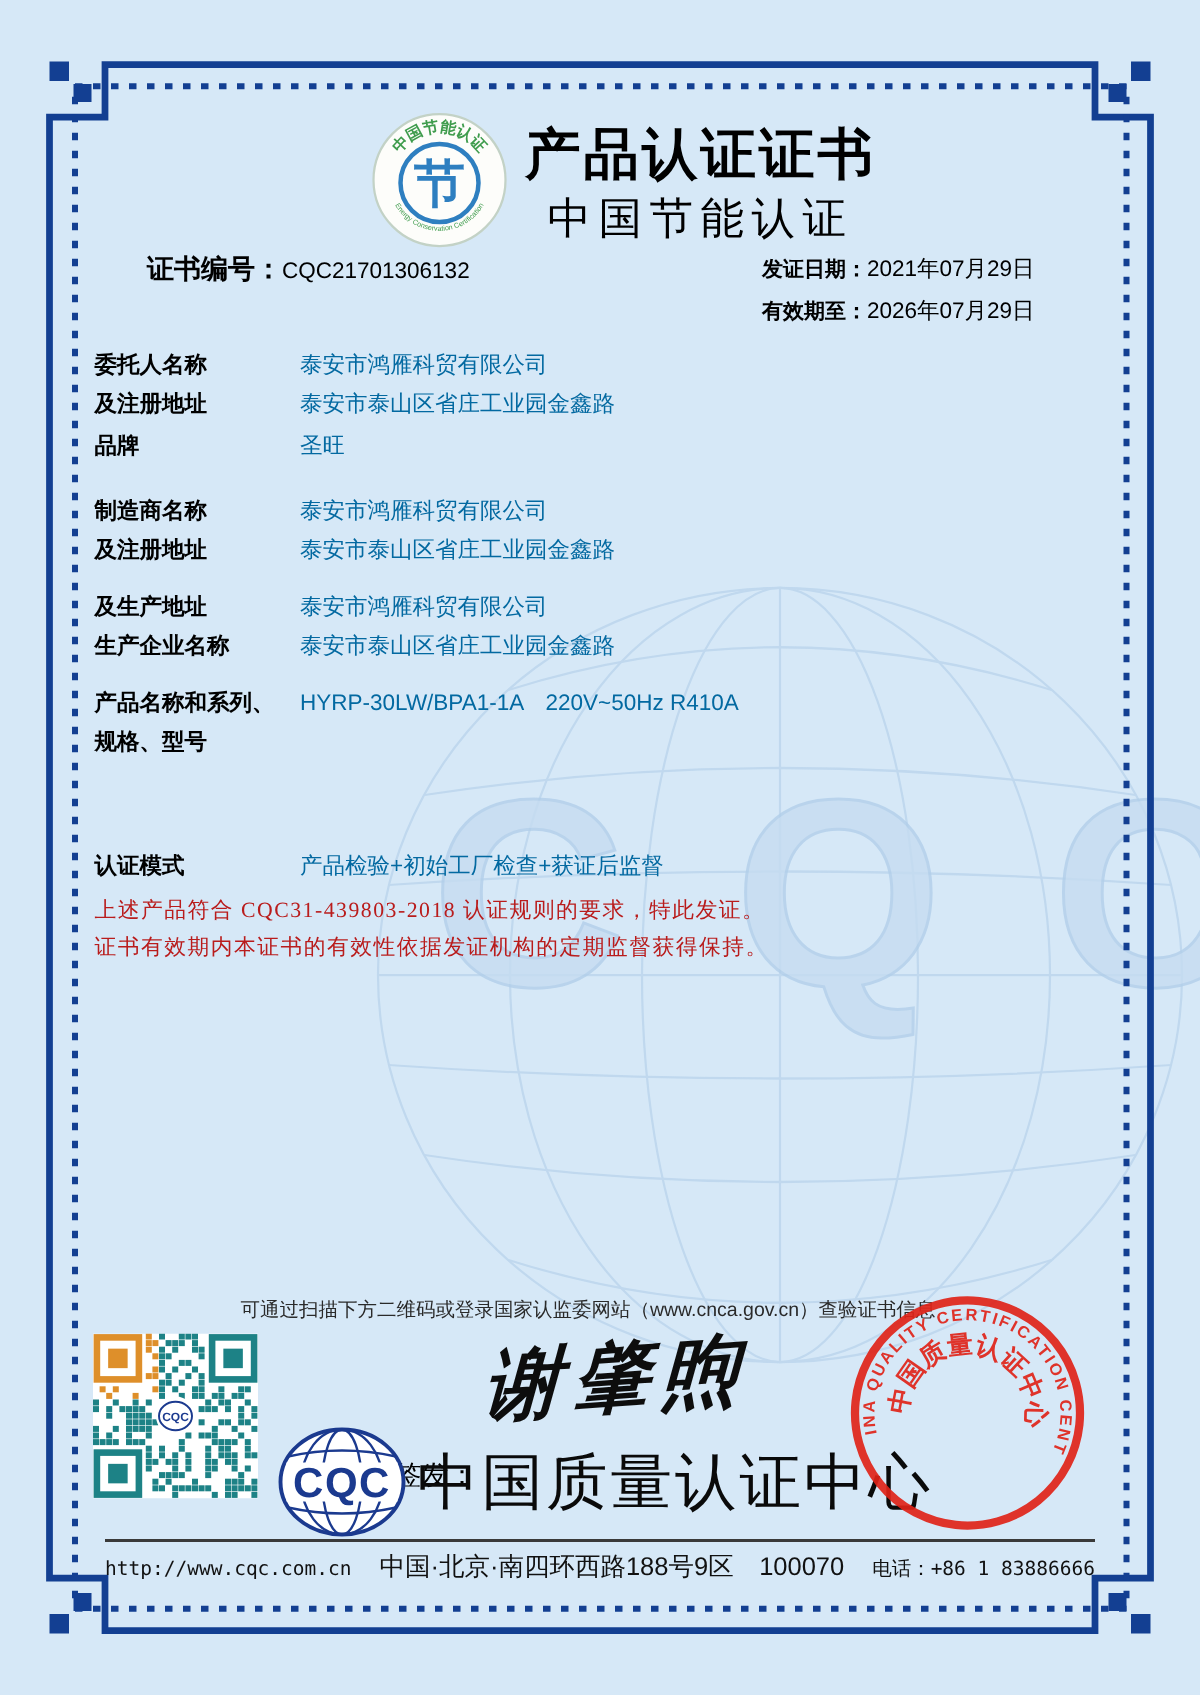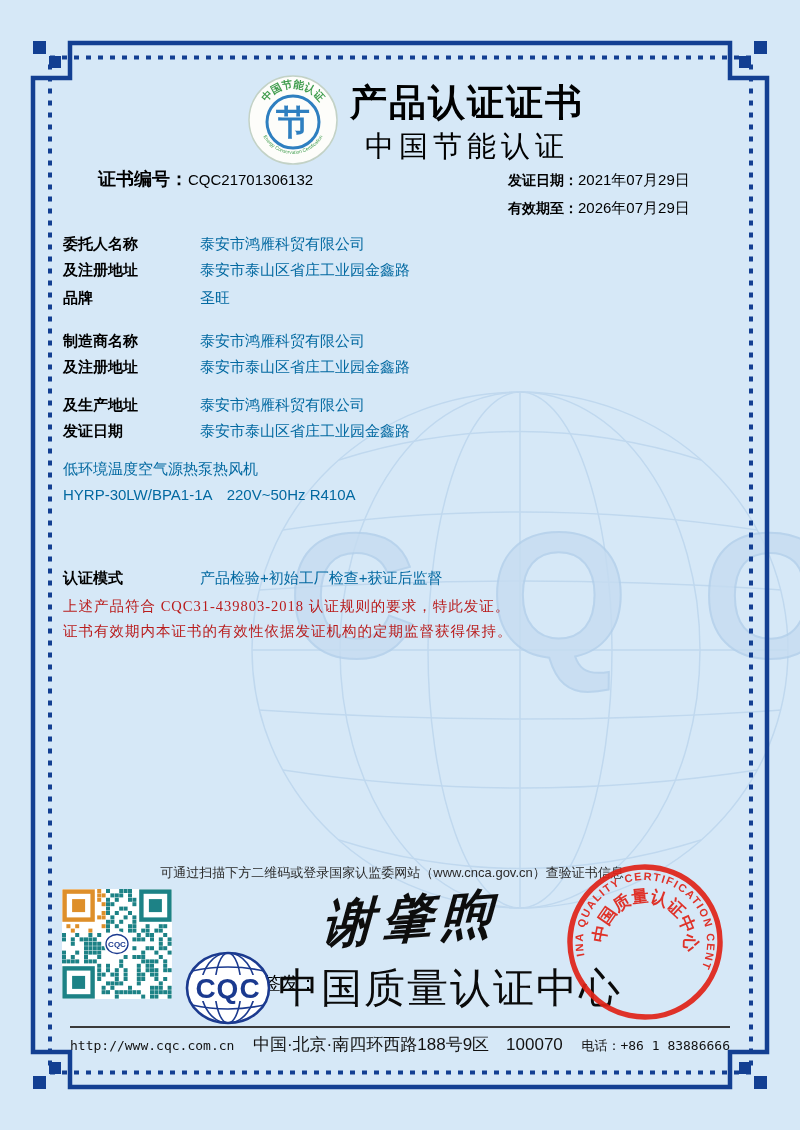--- a/index.html
+++ b/index.html
@@ -129,31 +129,34 @@
     </div>
     <div class="fcol-v">
       <div class="fvalue">泰安市鸿雁科贸有限公司</div>
       <div class="fvalue">泰安市泰山区省庄工业园金鑫路</div>
     </div>
   </div>
 
   <div class="frow" style="left:63px;top:392px;">
     <div class="fcol-l">
       <div class="flabel">及生产地址</div>
-      <div class="flabel">发证日期</div>
+      <div class="flabel">生产企业名称</div>
     </div>
     <div class="fcol-v">
       <div class="fvalue">泰安市鸿雁科贸有限公司</div>
       <div class="fvalue">泰安市泰山区省庄工业园金鑫路</div>
     </div>
   </div>
 
   <div class="frow" style="left:63px;top:456px;">
-    <div class="fcol-v">
-      <div class="fvalue">低环境温度空气源热泵热风机</div>
+    <div class="fcol-l">
+      <div class="flabel">产品名称和系列、</div>
+      <div class="flabel">规格、型号</div>
+    </div>
+    <div class="fcol-v">
       <div class="fvalue">HYRP-30LW/BPA1-1A　220V~50Hz R410A</div>
     </div>
   </div>
 
 
   <div class="frow" style="left:63px;top:565px;">
     <div class="fcol-l">
         <div class="flabel">认证模式</div>
       </div>
     <div class="fcol-v">

